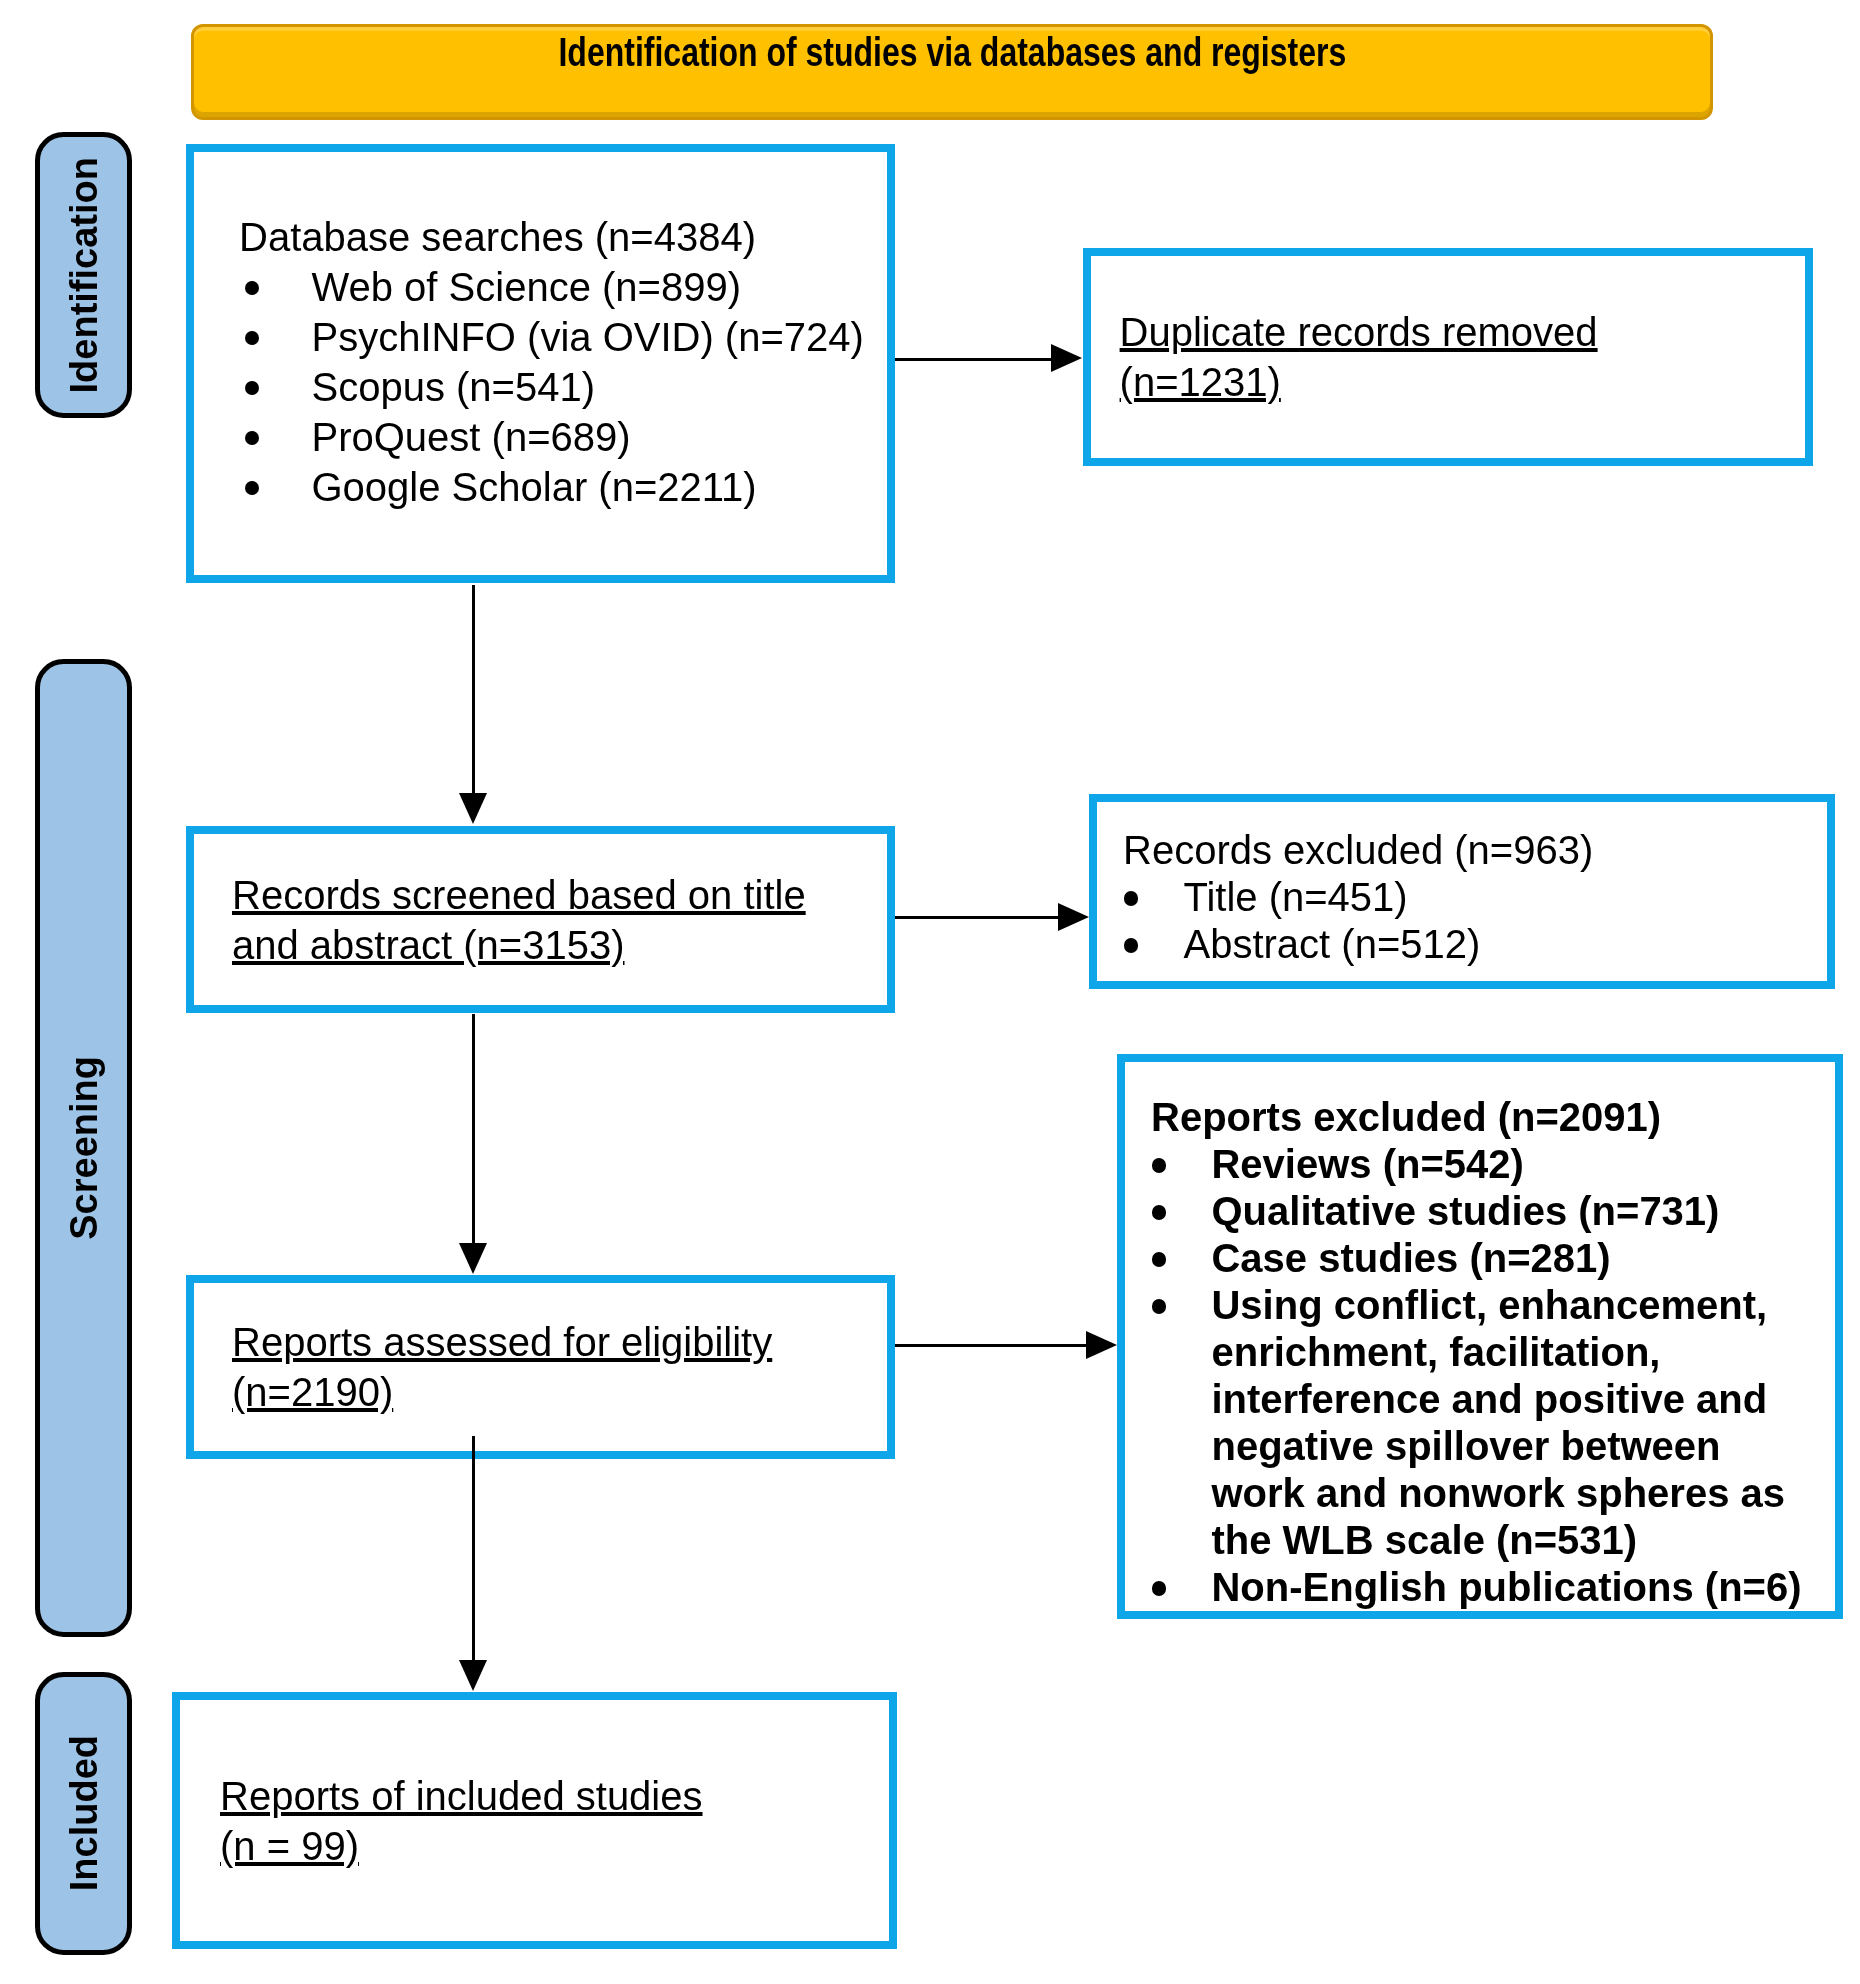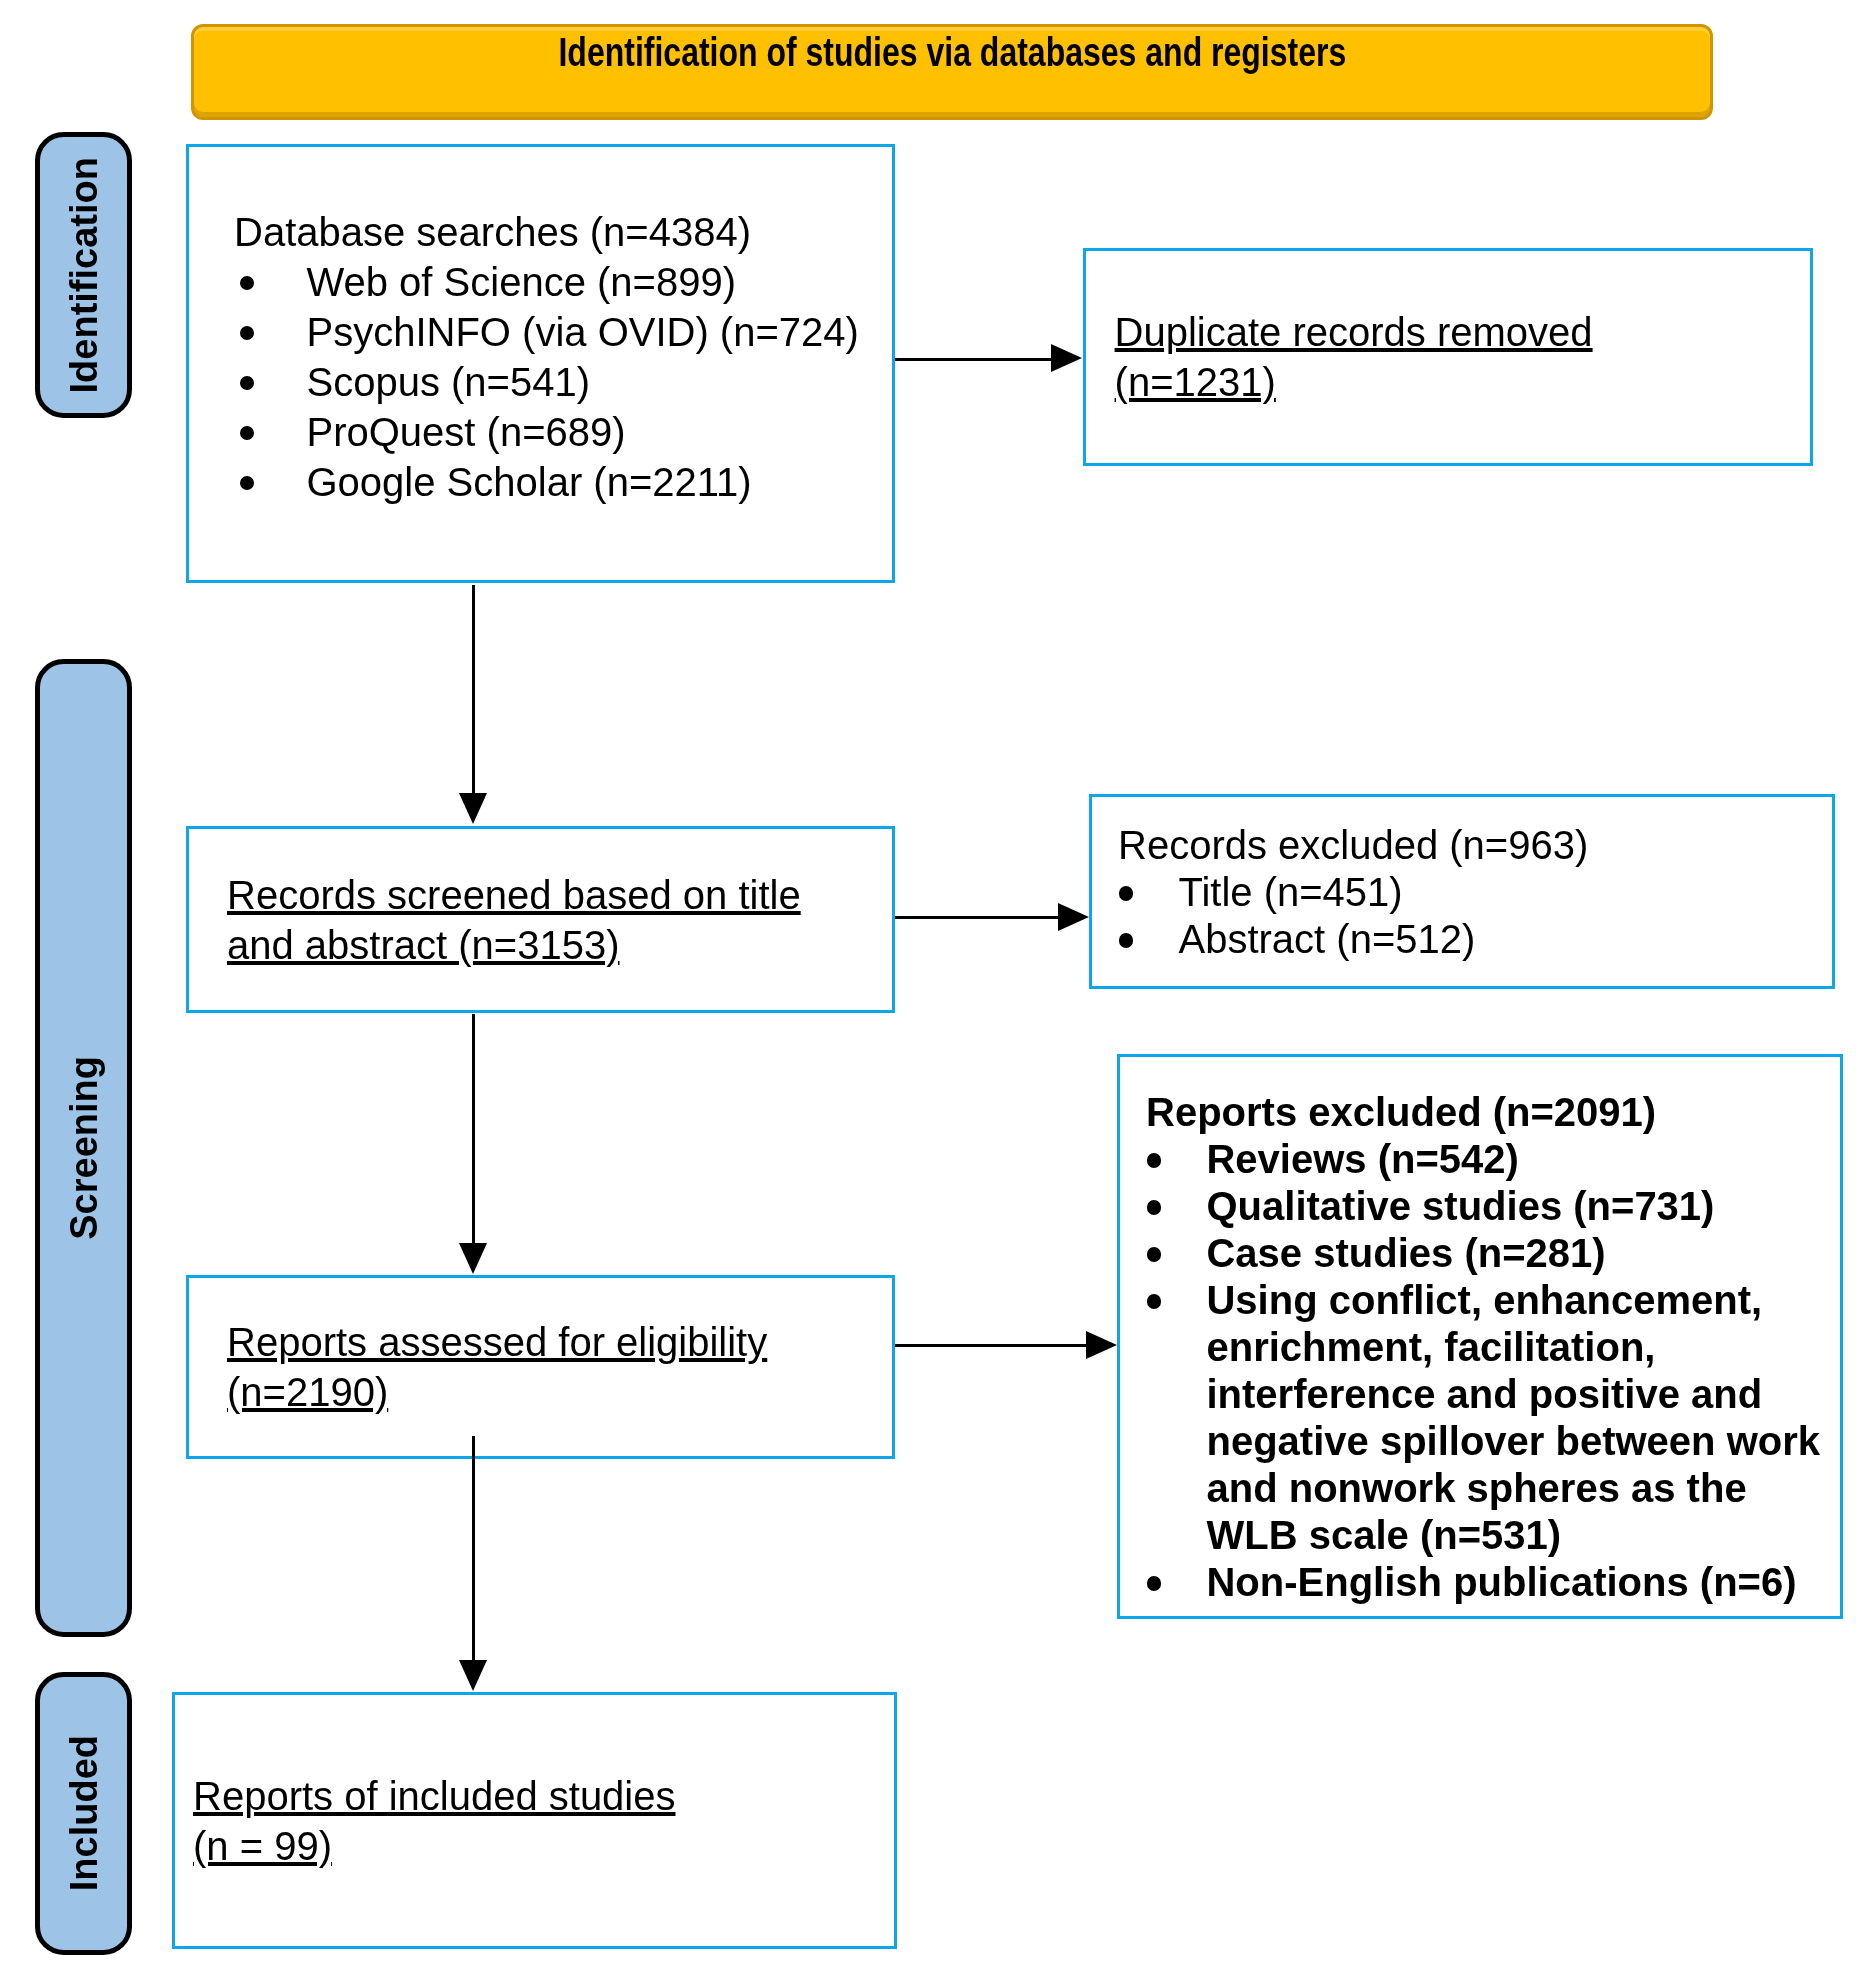--- a/index.html
+++ b/index.html
@@ -58,34 +58,34 @@
     white-space: nowrap;
   }
   .stage-identification { top: 132px; height: 286px; }
   .stage-screening      { top: 659px; height: 978px; }
   .stage-included       { top: 1672px; height: 283px; }
 
   
   .wbox {
     position: absolute;
     background: #ffffff;
-    border: 3px solid #0ea5e9;
+    border: 8px solid #0ea5e9;
     box-sizing: border-box;
   }
   .box-database  { left: 186px;  top: 144px;  width: 709px; height: 439px; padding: 60px 12.4px 0 45px; }
   .box-duplicates{ left: 1083px; top: 248px;  width: 730px; height: 218px;
                    display: flex; align-items: center; padding-left: 28.6px; }
   .box-screened  { left: 186px;  top: 826px; width: 709px; height: 187px;
                    display: flex; align-items: center; padding-left: 38px; }
   .box-recexcl   { left: 1089px; top: 794px; width: 746px; height: 195px; padding: 25px 12.4px 0 26px; line-height: 47px; }
   .box-assessed  { left: 186px;  top: 1275px; width: 709px; height: 184px;
                    display: flex; align-items: center; padding-left: 38px; }
   .box-repexcl   { left: 1117px; top: 1054px; width: 726px; height: 565px; padding: 32px 17.4px 0 26px; line-height: 47px; font-weight: bold; }
   .box-included  { left: 172px;  top: 1692px; width: 725px; height: 257px;
-                   display: flex; align-items: center; padding-left: 18px; }
+                   display: flex; align-items: center; padding-left: 40px; }
 
   .multiline { white-space: pre-line; text-decoration: underline; }
   .box-title { display: block; }
 
   
   .brow { display: flex; align-items: flex-start; }
   .brow .dot {
     flex: 0 0 auto;
     width: 14.3px; height: 14.3px;
     background: #000000;

